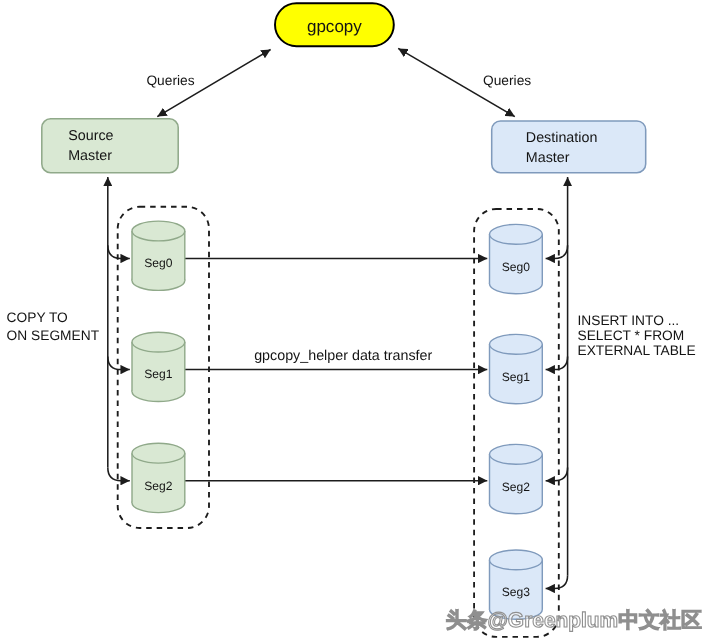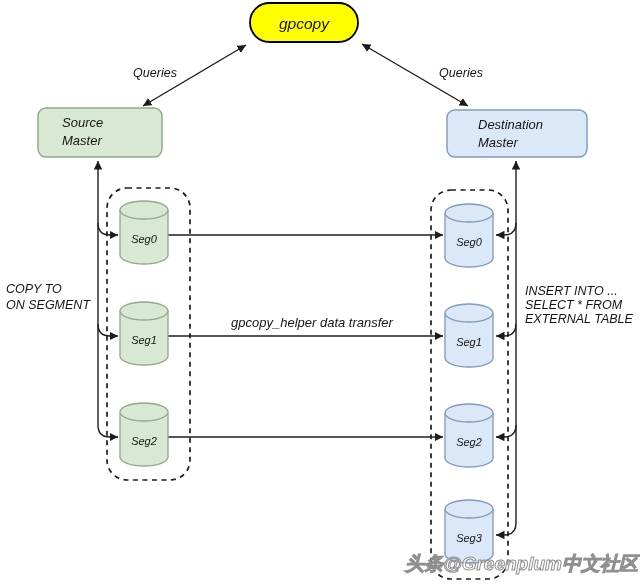--- a/index.html
+++ b/index.html
@@ -1,16 +1,16 @@
 <!DOCTYPE html>
 <html style="--gpcopy_fill: #ffff00; --gpcopy_stroke: #000000; --green_fill: #d9e8d3; --green_stroke: #90a98a; --blue_fill: #dbe8f8; --blue_stroke: #7f9abc; --line: #1c1c1c; --watermark: #8f8f8f;"><head>
 <meta charset="utf-8">
 <style>
   html,body{margin:0;padding:0;background:#ffffff;}
-  .stage{position:relative;width:640px;height:584px;background:#fff;overflow:hidden;font-style:italic;}
+  .stage{position:relative;width:640px;height:584px;background:#fff;overflow:hidden;}
   svg{display:block;}
   text{font-family:"Liberation Sans","DejaVu Sans",sans-serif;fill:#141414;}
   .f11{font-size:11px;}
   .f12{font-size:12.5px;}
   .f13{font-size:13px;}
   .f15{font-size:15.5px;}
   .edge{fill:none;stroke:var(--line,#1c1c1c);stroke-width:1.4;}
   .dashed-box{fill:none;stroke:var(--line,#1c1c1c);stroke-width:1.7;stroke-dasharray:5 4.5;}
   .arrowhead{fill:var(--line,#1c1c1c);}
   .gpcopy-pill{fill:var(--gpcopy_fill,#ffff00);stroke:var(--gpcopy_stroke,#000);stroke-width:1.8;}

